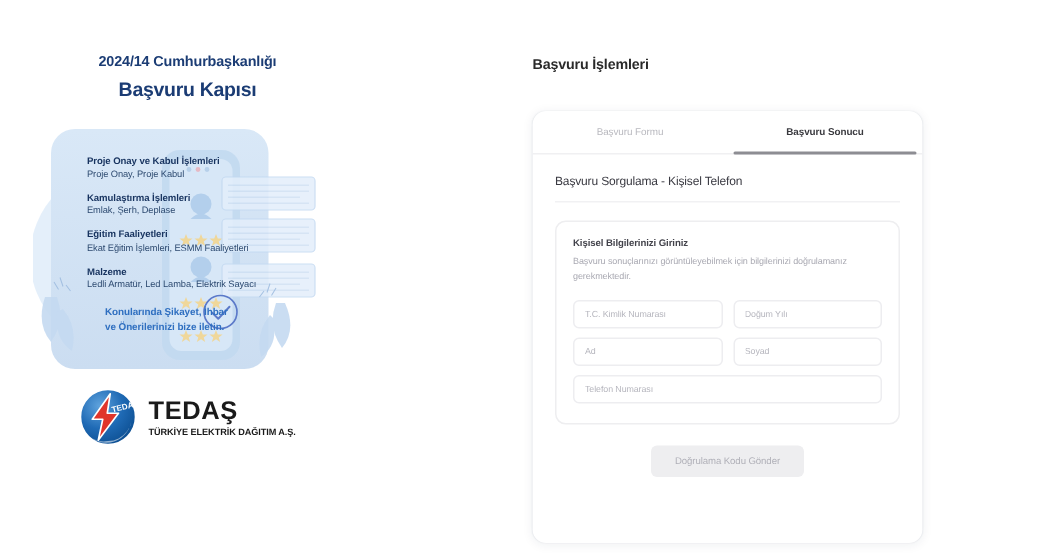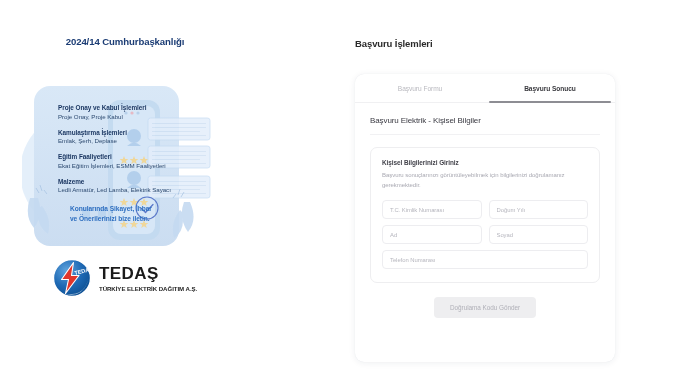--- a/index.html
+++ b/index.html
@@ -259,20 +259,21 @@
 </style>
 </head>
 <body>
 
 <div class="page">
 
   <div class="left-panel">
 
     <div class="promo-heading">
       <div class="promo-line1">2024/14 Cumhurbaşkanlığı</div>
+      <div class="promo-line3">Başvuru Kapısı</div>
     </div>
 
     <div class="illustration">
       <svg class="illu-svg" viewBox="0 0 215 172" xmlns="http://www.w3.org/2000/svg">
         <defs>
           <linearGradient id="gCard" x1="0" y1="0" x2="0" y2="1">
             <stop offset="0%" stop-color="#d9e8f7"></stop>
             <stop offset="100%" stop-color="#cbddf1"></stop>
           </linearGradient>
         </defs>
@@ -411,21 +412,21 @@
 
     <div class="card">
 
       <div class="tabbar">
         <button class="tab" type="button">Başvuru Formu</button>
         <button class="tab active" type="button">Başvuru Sonucu</button>
       </div>
 
       <div class="card-body">
 
-        <div class="card-heading">Başvuru Elektrik - Kişisel Bilgiler</div>
+        <div class="card-heading">Başvuru Sorgulama - Kişisel Telefon</div>
 
         <div class="inner-panel">
           <div class="inner-title">Kişisel Bilgilerinizi Giriniz</div>
           <div class="inner-desc">Başvuru sonuçlarınızı görüntüleyebilmek için bilgilerinizi doğrulamanız gerekmektedir.</div>
 
           <div class="field-grid">
             <input class="field" type="text" placeholder="T.C. Kimlik Numarası" style="">
             <input class="field" type="text" placeholder="Doğum Yılı" style="">
             <input class="field" type="text" placeholder="Ad" style="">
             <input class="field" type="text" placeholder="Soyad" style="">

